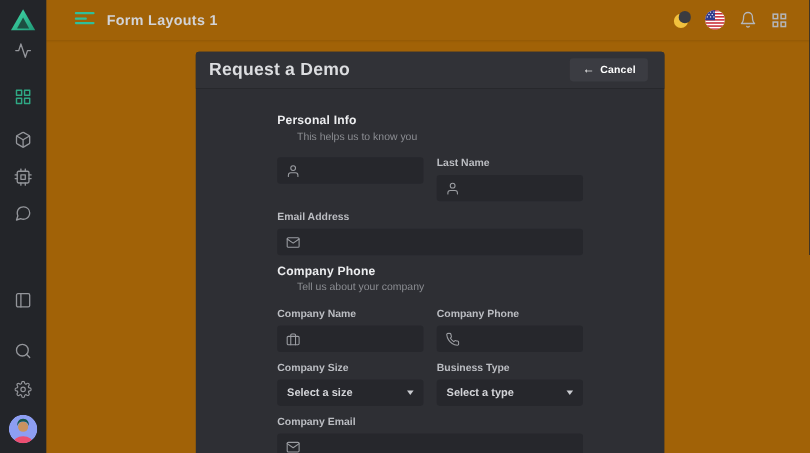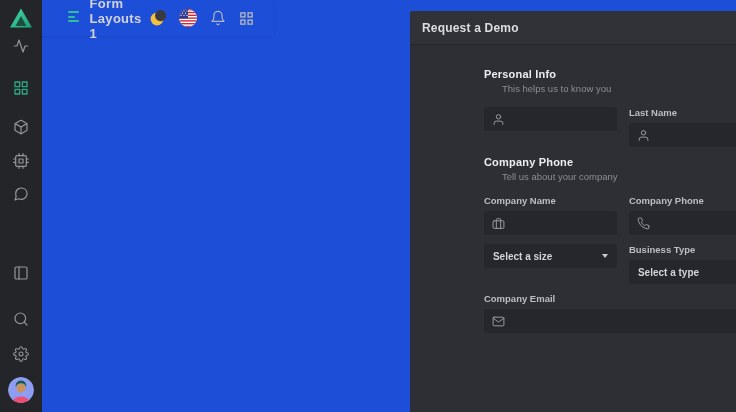--- a/index.html
+++ b/index.html
@@ -11,21 +11,21 @@
   }
 
   
   .sidebar { width: 42px; background: #232529; position: relative; flex: 0 0 42px; }
   .sb-item { position: absolute; left: 13px; width: 16px; height: 16px; cursor: pointer; }
   .sb-item svg { display: block; }
   .logo { position: absolute; left: 8px; top: 5px; width: 26px; height: 26px; cursor: pointer; }
   .avatar { position: absolute; left: 8px; top: 377px; width: 26px; height: 26px; border-radius: 50%; overflow: hidden; cursor: pointer; }
 
   
-  .main { flex: 1; display: flex; flex-direction: row; background: #1d4ed8; justify-content: flex-end; }
+  .main { flex: 1; display: flex; flex-direction: column; background: #a16207; justify-content: flex-end; }
   .topbar {
     height: 36px; flex: 0 0 36px; display: flex; align-items: center;
     padding: 0 20px 0 26px; box-shadow: 0 1px 2px rgba(0,0,0,0.10);
   }
   .menu-btn { background: none; border: none; cursor: pointer; width: 18px; height: 14px; padding: 0; margin-right: 11px; }
   .menu-btn span { display: block; height: 2px; border-radius: 1px; background: #2fbf9a; margin-bottom: 2.6px; }
   .menu-btn span:nth-child(2) { width: 62%; }
   .topbar-title { font-size: 13px; font-weight: 700; color: #d2d3d7; letter-spacing: 0.3px; }
   .topbar-right { margin-left: auto; display: flex; align-items: center; gap: 13px; }
   .tb-icon-btn { background: none; border: none; padding: 0; cursor: pointer; display: flex; align-items: center; }
@@ -34,21 +34,21 @@
   .content { flex: 1; position: relative; overflow: hidden; }
   .card {
     position: absolute; left: 136px; top: 11px; width: 426px; height: 440px;
     background: #2e2f34; border-radius: 3px 3px 0 0;
   }
   .card-header {
     height: 34px; background: #313237; border-radius: 3px 3px 0 0;
     border-bottom: 1px solid #27282c; display: flex; align-items: center;
     padding: 0 15px 0 12px;
   }
-  .card-title { font-size: 12px; font-weight: 600; color: #dcdde0; letter-spacing: 0.2px; }
+  .card-title { font-size: 16px; font-weight: 600; color: #dcdde0; letter-spacing: 0.2px; }
   .hdr-btns { margin-left: auto; display: flex; gap: 6px; }
   .btn {
     height: 21px; border: none; border-radius: 3px; color: #ffffff;
     font-family: inherit; font-size: 9.5px; font-weight: 700; padding: 0 11px;
     display: flex; align-items: center; gap: 5px; cursor: pointer; letter-spacing: 0.2px;
   }
   .btn-cancel { background: #3b3c42; }
   .btn-cancel .arr { font-size: 11px; line-height: 1; font-weight: 400; }
   .btn-schedule { background: #2fa884; }
 
@@ -272,20 +272,32 @@
                 <div class="inwrap">
                   <svg width="13" height="13" viewBox="0 0 24 24" fill="none" stroke="#9b9da2" stroke-width="1.8" stroke-linecap="round" stroke-linejoin="round">
                     <path d="M20 21v-2a4 4 0 0 0-4-4H8a4 4 0 0 0-4 4v2"></path>
                       <circle cx="12" cy="7" r="4"></circle>
                   </svg>
                   <input type="text" value="" style="">
                 </div>
               </div>
             </div>
 
+            <div class="frow">
+              <div class="field">
+                <label class="flabel">Email Address</label>
+                <div class="inwrap">
+                  <svg width="13" height="13" viewBox="0 0 24 24" fill="none" stroke="#9b9da2" stroke-width="1.8" stroke-linecap="round" stroke-linejoin="round">
+                    <rect x="2" y="4" width="20" height="16" rx="2"></rect>
+                      <polyline points="22,6 12,13 2,6"></polyline>
+                  </svg>
+                  <input type="email" value="" style="">
+                </div>
+              </div>
+            </div>
           </div>
 
           <div class="company-block">
             <h3 class="sec-head">Company Phone</h3>
             <p class="sec-sub">Tell us about your company</p>
 
             <div class="frow">
               <div class="field">
                 <label class="flabel">Company Name</label>
                 <div class="inwrap">
@@ -302,20 +314,21 @@
                   <svg width="13" height="13" viewBox="0 0 24 24" fill="none" stroke="#9b9da2" stroke-width="1.8" stroke-linecap="round" stroke-linejoin="round">
                     <path d="M22 16.92v3a2 2 0 0 1-2.18 2 19.79 19.79 0 0 1-8.63-3.07 19.5 19.5 0 0 1-6-6 19.79 19.79 0 0 1-3.07-8.67A2 2 0 0 1 4.11 2h3a2 2 0 0 1 2 1.72 12.84 12.84 0 0 0 .7 2.81 2 2 0 0 1-.45 2.11L8.09 9.91a16 16 0 0 0 6 6l1.27-1.27a2 2 0 0 1 2.11-.45 12.84 12.84 0 0 0 2.81.7A2 2 0 0 1 22 16.92z"></path>
                   </svg>
                   <input type="tel" value="" style="">
                 </div>
               </div>
             </div>
 
             <div class="frow">
               <div class="field">
+                <label class="flabel">Company Size</label>
                 <div class="selwrap">
                   <span class="sel-text">Select a size</span>
                   <span class="caret"></span>
                 </div>
               </div>
               <div class="field">
                 <label class="flabel">Business Type</label>
                 <div class="selwrap">
                   <span class="sel-text">Select a type</span>
                   <span class="caret"></span>

